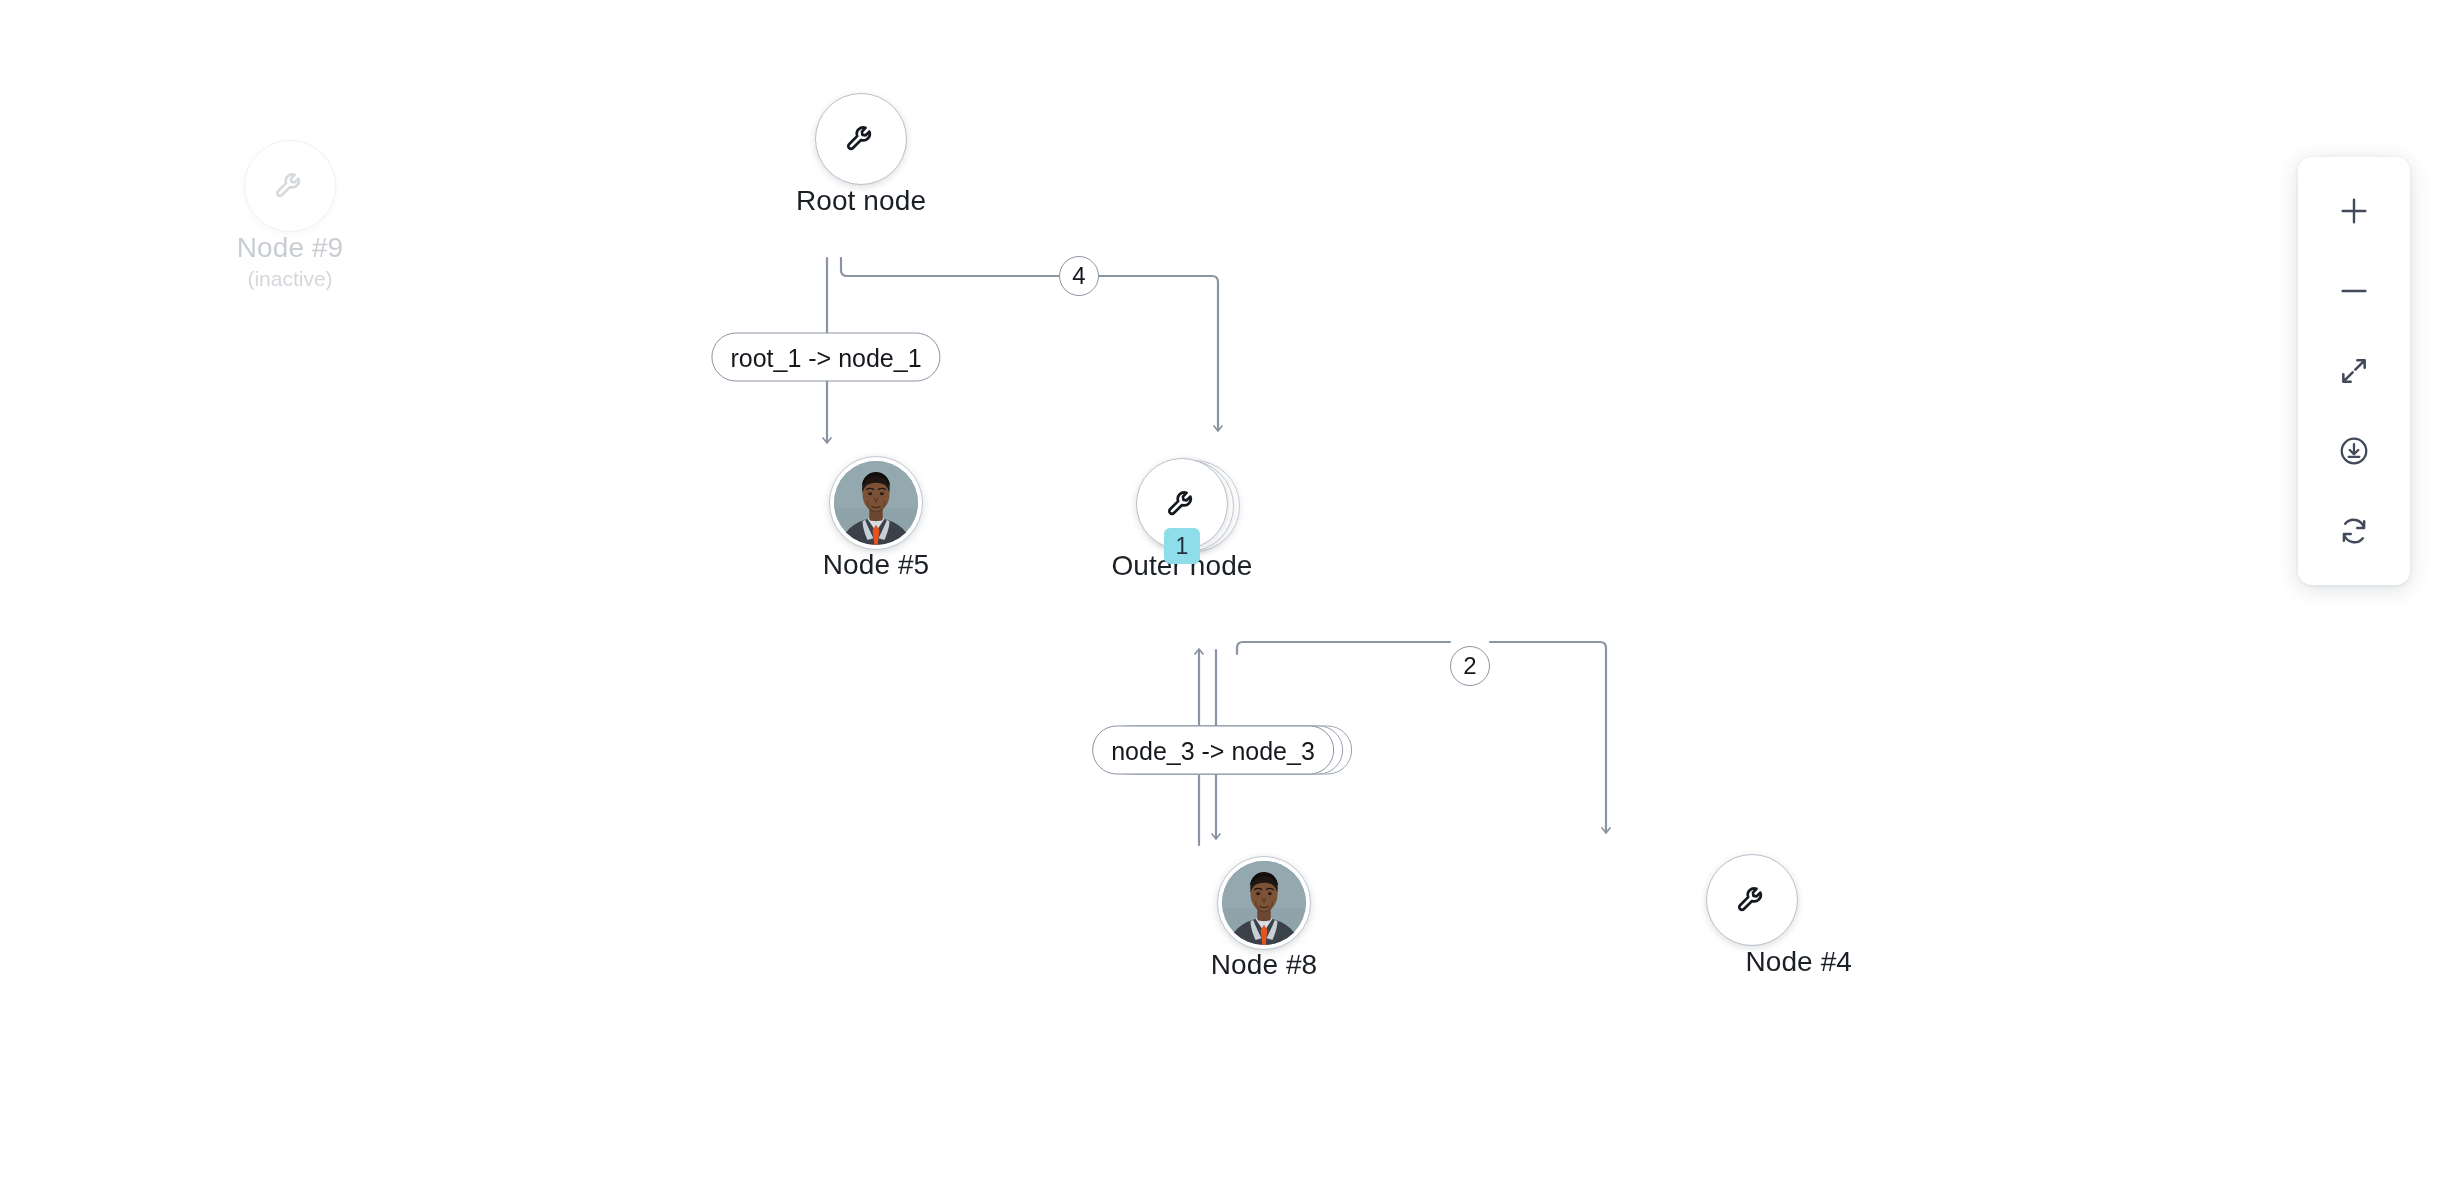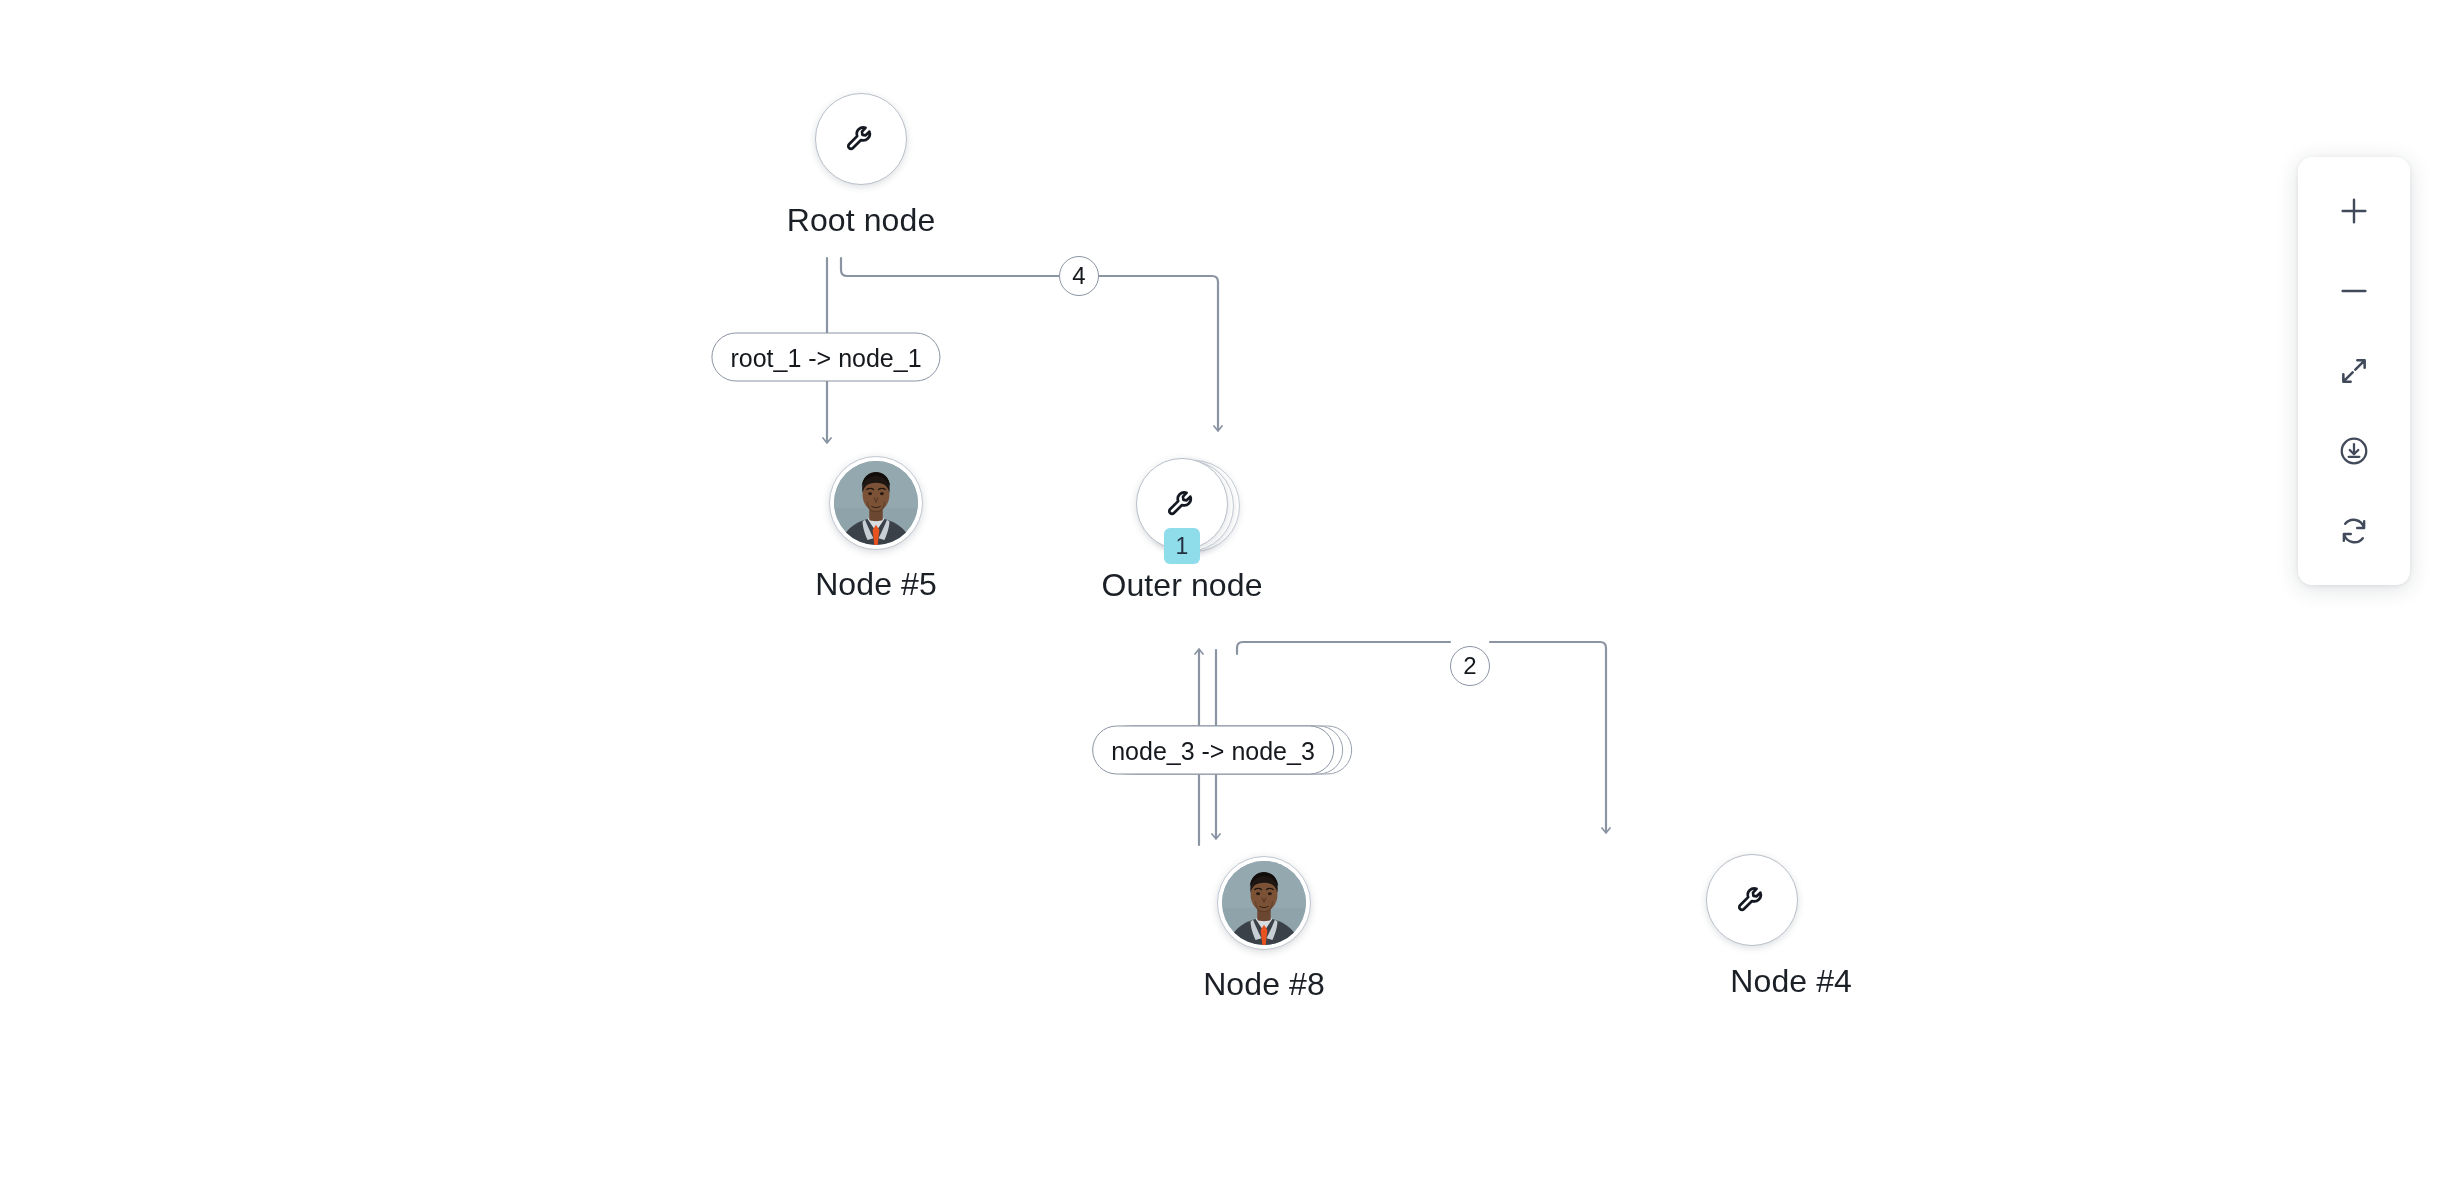--- a/index.html
+++ b/index.html
@@ -84,22 +84,22 @@
     height: 36px;
     line-height: 36px;
     border-radius: 6px;
     background: #8fdcea;
     color: #233040;
     font-size: 23px;
     text-align: center;
   }
 
   .node-label {
-    margin-top: 17px;
-    font-size: 32px;
+    margin-top: 0;
+    font-size: 28px;
     color: #1b1f26;
     letter-spacing: 0.1px;
     white-space: nowrap;
   }
   .node-sublabel {
     margin-top: 3px;
     font-size: 21px;
     color: #9aa0a8;
     white-space: nowrap;
   }
@@ -222,20 +222,33 @@
 
       <path d="M 1199,845 L 1199,650" marker-end="url(#arrow)"></path>
 
       <path d="M 1216,650 L 1216,838" marker-end="url(#arrow)"></path>
 
       <path d="M 1237,654 L 1237,648 Q 1237,642 1243,642 L 1450,642"></path>
       <path d="M 1490,642 L 1600,642 Q 1606,642 1606,648 L 1606,832" marker-end="url(#arrow)"></path>
     </g>
   </svg>
 
+  <div class="node inactive" style="left:290px; top:140px;">
+    <div class="node-circle-wrap">
+      <div class="node-circle front">
+        <span>
+          <svg width="34" height="34" viewBox="0 0 24 24" fill="none" stroke="#d7dadd" stroke-width="1.9" stroke-linecap="round" stroke-linejoin="round">
+            <path d="M15.2 4.1a4.6 4.6 0 0 0-5.9 5.9L3.6 15.7a1.9 1.9 0 1 0 2.7 2.7l5.7-5.7a4.6 4.6 0 0 0 5.9-5.9l-2.6 2.6-2.3-.3-.3-2.3 2.5-2.7z"></path>
+          </svg>
+        </span>
+      </div>
+    </div>
+    <div class="node-label">Node #9</div>
+    <div class="node-sublabel">(inactive)</div>
+  </div>
 
   <div class="node" style="left:861px; top:93px;">
     <div class="node-circle-wrap">
       <div class="node-circle front">
         <span>
           <svg width="34" height="34" viewBox="0 0 24 24" fill="none" stroke="#141820" stroke-width="1.9" stroke-linecap="round" stroke-linejoin="round">
             <path d="M15.2 4.1a4.6 4.6 0 0 0-5.9 5.9L3.6 15.7a1.9 1.9 0 1 0 2.7 2.7l5.7-5.7a4.6 4.6 0 0 0 5.9-5.9l-2.6 2.6-2.3-.3-.3-2.3 2.5-2.7z"></path>
           </svg>
         </span>
       </div>

